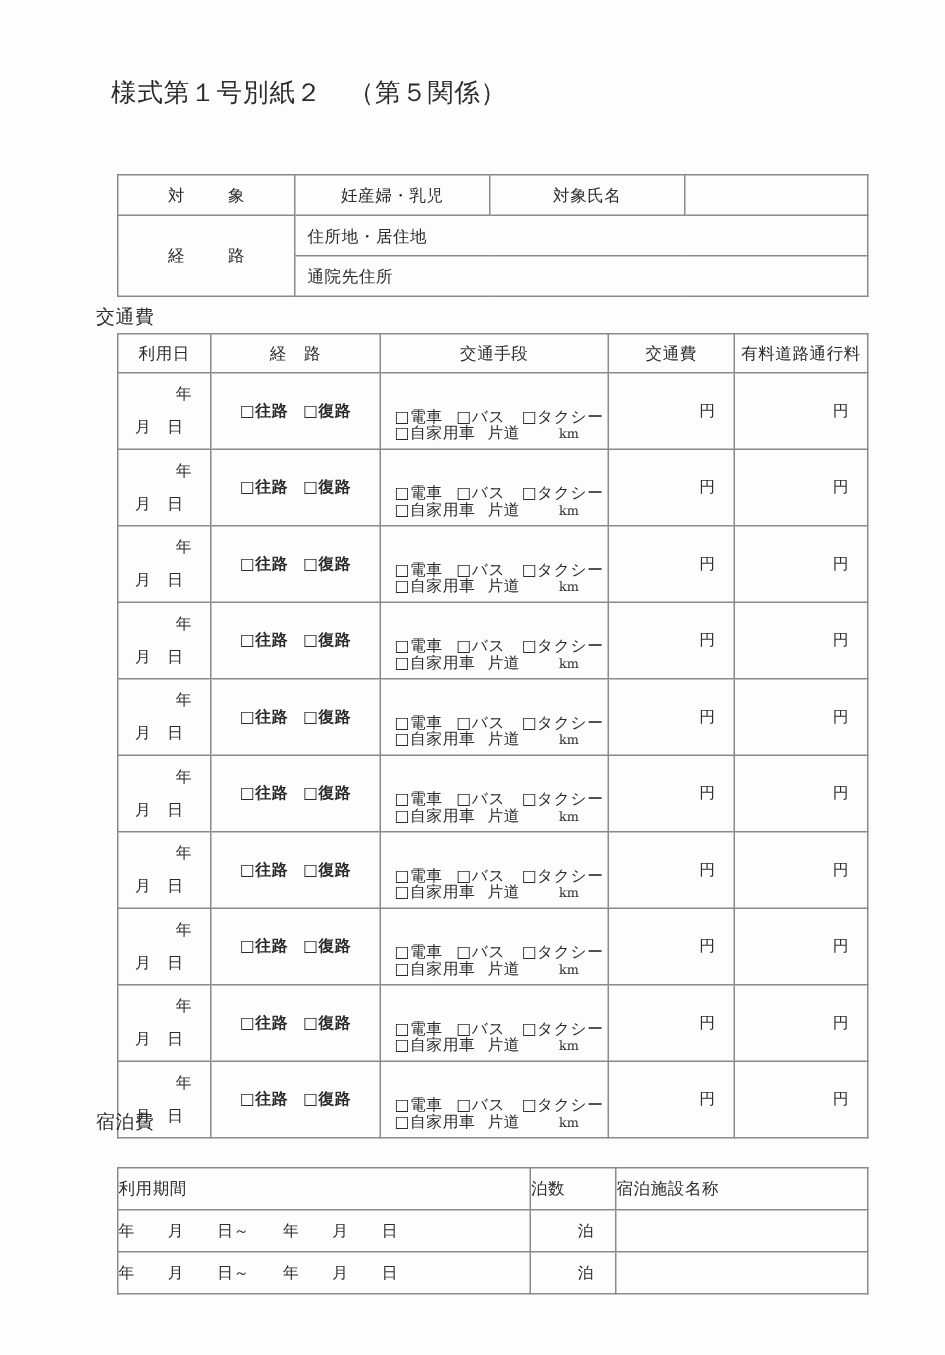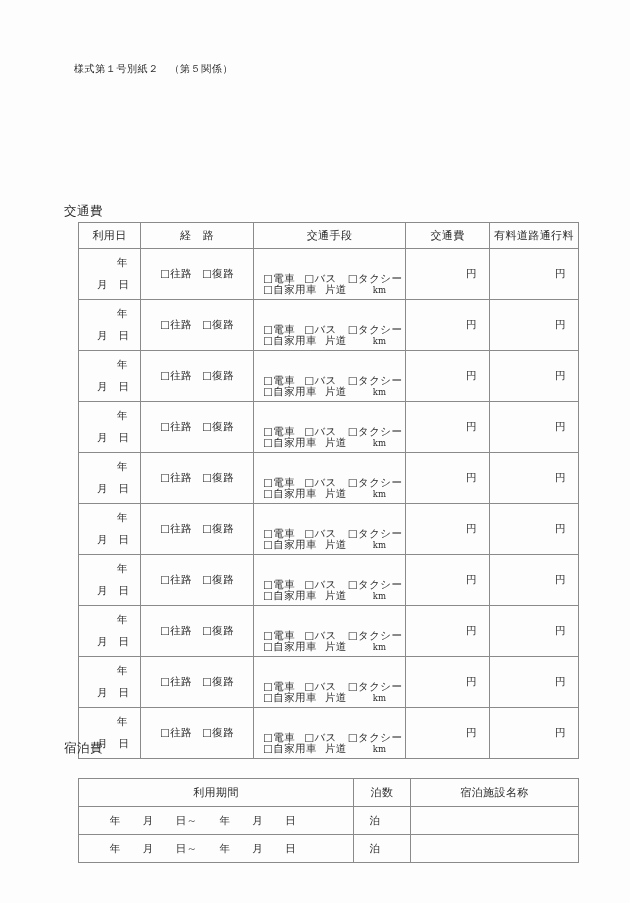--- a/index.html
+++ b/index.html
@@ -20,22 +20,22 @@
     position: relative;
     width: 630px;
     height: 903px;
     box-sizing: border-box;
   }
 
   
   .form-number {
     position: absolute;
     left: 74px;
-    top: 62px;
-    font-size: 10px;
+    top: 50px;
+    font-size: 17px;
     letter-spacing: 0.6px;
     white-space: nowrap;
   }
   .doc-title {
     position: absolute;
     left: 140px;
     top: 92px;
     font-size: 13.5px;
     letter-spacing: 0.5px;
     white-space: nowrap;
@@ -84,29 +84,30 @@
   .date-cell .yr {
     position: absolute;
     top: 7px;
     right: 12px;
   }
   .date-cell .md {
     position: absolute;
     bottom: 7px;
     left: 0;
     right: 0;
-    text-align: right;
+    text-align: left;
     letter-spacing: 11px;
     padding-left: 11px;
   }
 
   .route-cell {
     text-align: center;
     font-size: 10.5px;
     white-space: nowrap;
+    font-weight: bold;
   }
   .route-cell .opt { margin: 0 5px; }
 
   .means-cell {
     font-size: 10.5px;
     padding: 0 0 0 9px;
     line-height: 1.05;
   }
   .means-cell .line1 { margin-top: 20px; white-space: nowrap; }
   .means-cell .line2 { white-space: nowrap; }
@@ -121,41 +122,64 @@
   }
 
   .yen-cell {
     text-align: right;
     padding-right: 12px;
     font-size: 10.5px;
   }
 
   
   #lodging-table { left: 78px; top: 778px; width: 500px; }
-  #lodging-table td { height: 27px; text-align: center; }
+  #lodging-table td { height: 27px; }
   .period-cell {
     font-size: 10.5px;
     white-space: nowrap;
   }
   .period-cell .sp { display: inline-block; width: 26px; }
   .period-cell .sp-s { display: inline-block; width: 22px; }
   .nights-cell {
     text-align: right;
     padding-right: 14px;
     font-size: 10.5px;
   }
 </style>
 </head>
 <body>
 
 <div class="page">
 
   <div class="form-number">様式第１号別紙２　（第５関係）</div>
 
 
+  <table id="info-table">
+    <colgroup>
+      <col style="width:118px">
+      <col style="width:130px">
+      <col style="width:130px">
+      <col style="width:122px">
+    </colgroup>
+    <tbody>
+      <tr>
+        <td class="c-center spaced2">対　象</td>
+        <td class="c-center">妊産婦・乳児</td>
+        <td class="c-center">対象氏名</td>
+        <td class="c-left"></td>
+      </tr>
+      <tr>
+        <td class="c-center spaced2" rowspan="2">経　路</td>
+        <td class="c-left" colspan="3">住所地・居住地</td>
+      </tr>
+      <tr>
+        <td class="c-left" colspan="3">通院先住所</td>
+      </tr>
+    </tbody>
+  </table>
 
   <div class="section-label transport">交通費</div>
 
   <table id="transport-table">
     <colgroup>
       <col style="width:62px">
       <col style="width:113px">
       <col style="width:152px">
       <col style="width:84px">
       <col style="width:89px">

